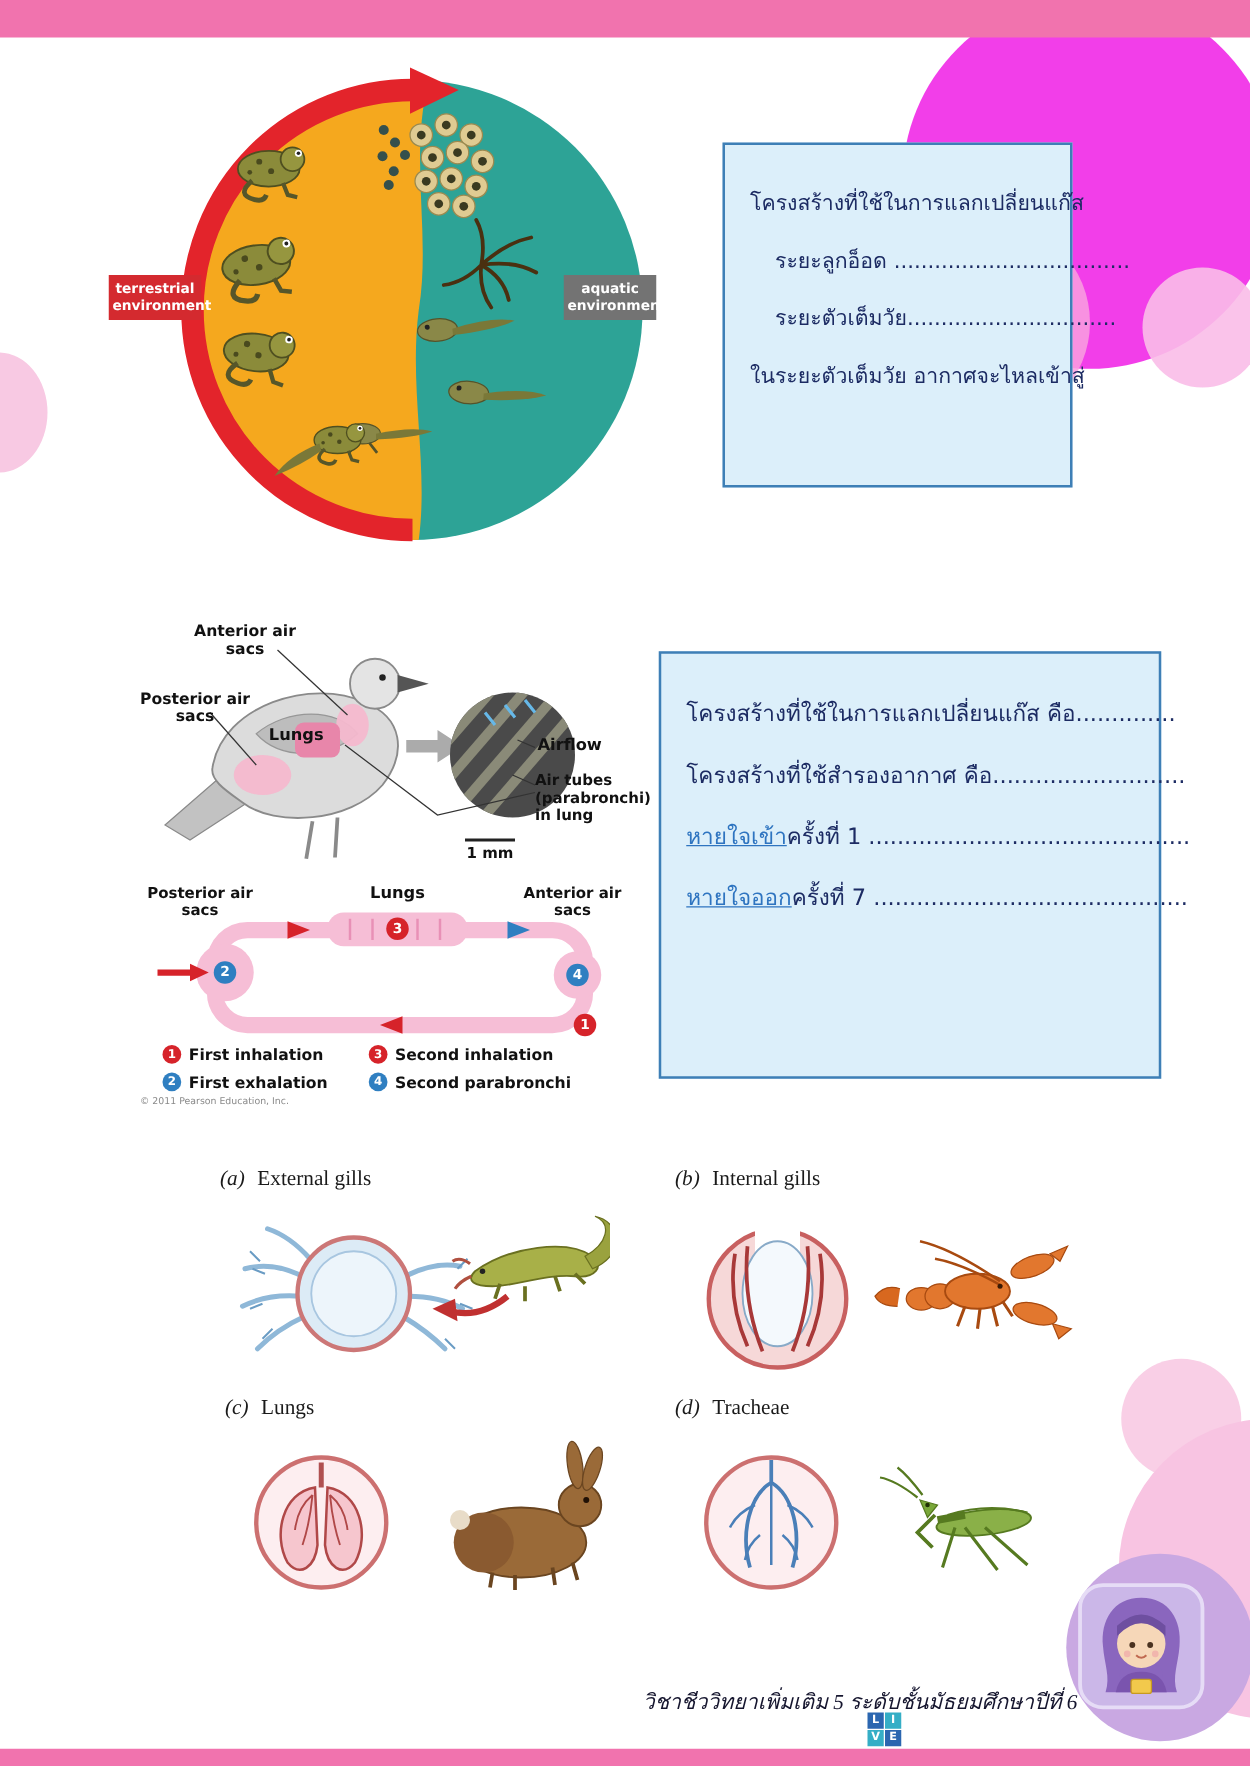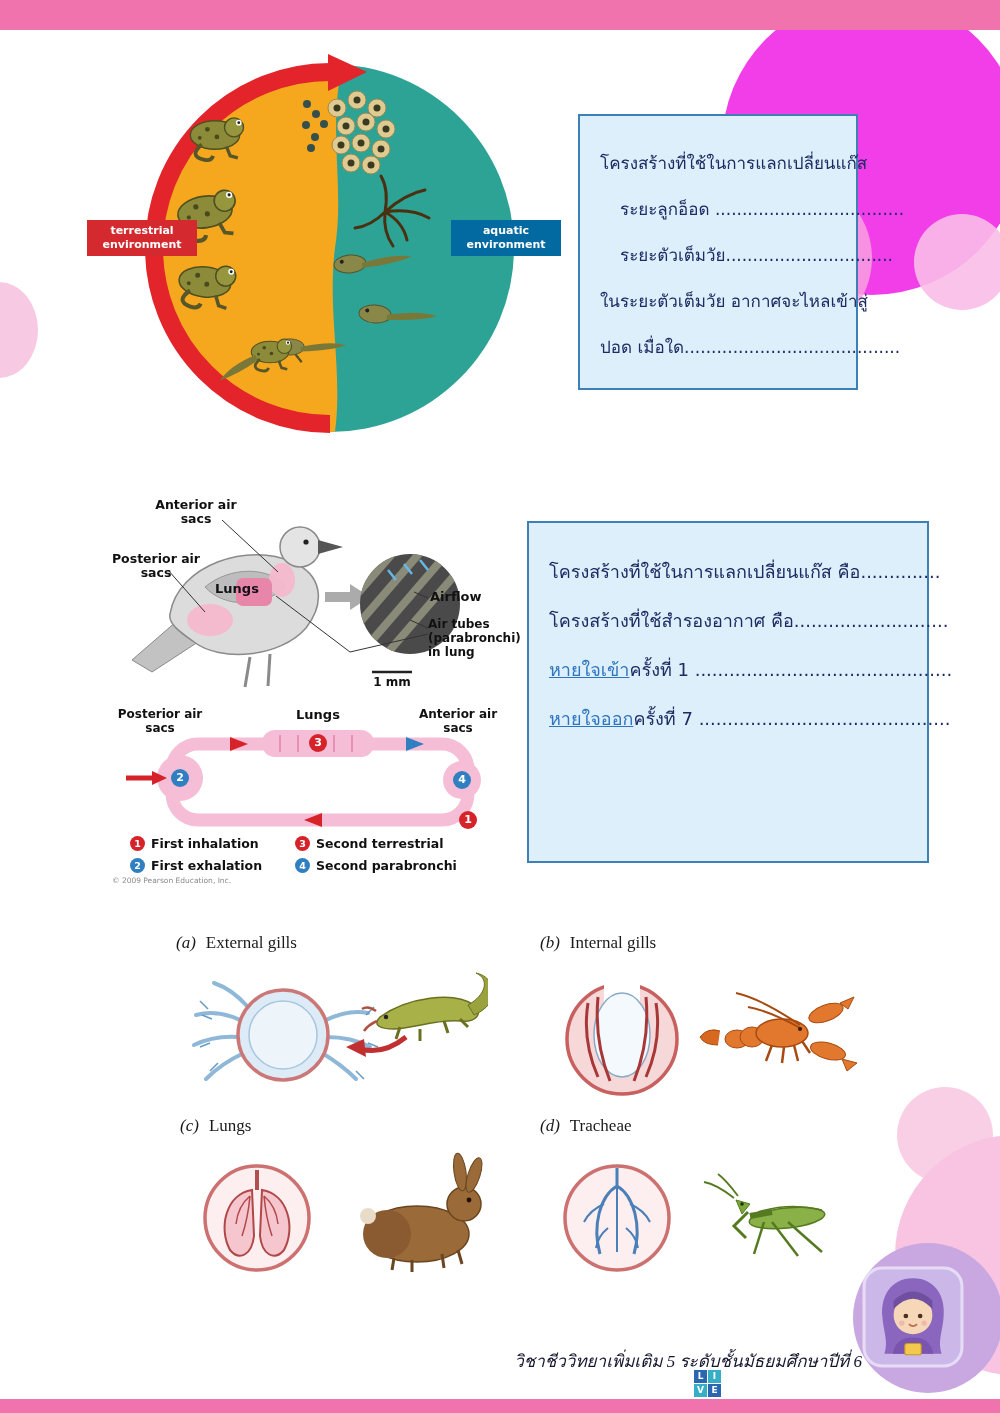--- a/index.html
+++ b/index.html
@@ -20,25 +20,25 @@
   .c-left { left:-40px; top:282px; width:78px; height:96px; background:#F8C9E3; border-radius:50%; }
   .c-br-a { left:897px; top:1087px; width:96px; height:96px; background:#F9CFE6; }
   .c-br-b { left:895px; top:1135px; width:240px; height:240px; background:#F8C4E2; }
   .c-br-lav { left:853px; top:1243px; width:150px; height:150px; background:#C9A8E2; }
 
   
   .figure { z-index:1; }
   .figure svg { position:absolute; left:0; top:0; }
 
   .env-label {
-    position:absolute; width:110px; padding:4px 3px; text-align:center;
+    position:absolute; width:74px; padding:4px 3px; text-align:center;
     color:#fff; font-weight:bold; font-size:11px; line-height:1.25; z-index:2;
   }
   .env-terr { left:2px; top:168px; background:#D42A2F; }
-  .env-aqua { left:366px; top:168px; background:#0369a1; }
+  .env-aqua { left:366px; top:168px; background:#737373; }
 
   
   .qbox {
     border:2px solid #3E7FB6; background:#DCEFFA; z-index:2;
     padding:24px 20px; display:flex; flex-direction:column;
   }
   .qbox1 { left:578px; top:114px; width:280px; height:276px; font-size:17px; }
   .qbox1 .qline { line-height:46px; white-space:nowrap; }
   .qbox1 .indent { padding-left:20px; }
   .qbox2 { left:527px; top:521px; width:402px; height:342px; font-size:18px; }
@@ -181,21 +181,20 @@
 
     <div class="env-label env-terr">terrestrial environment</div>
     <div class="env-label env-aqua">aquatic environment</div>
   </div>
 
   <div class="abs qbox qbox1">
     <div class="qline t-dark">โครงสร้างที่ใช้ในการแลกเปลี่ยนแก๊ส</div>
     <div class="qline t-dark indent">ระยะลูกอ็อด  ...................................</div>
     <div class="qline t-dark indent">ระยะตัวเต็มวัย...............................</div>
     <div class="qline t-dark">ในระยะตัวเต็มวัย  อากาศจะไหลเข้าสู่</div>
-    <div class="qline t-dark">ปอด  เมื่อใด........................................</div>
   </div>
 
   <div class="abs figure" style="left:110px; top:492px; width:400px; height:398px;">
     <svg width="400" height="398" viewBox="0 0 400 398">
       <defs>
         <clipPath id="mgClip">
             <circle cx="300" cy="112" r="50"></circle>
           </clipPath>
       </defs>
 
@@ -276,28 +275,28 @@
       <div class="legend-item">
         <span class="legend-badge badge-red">1</span>
         <span>First inhalation</span>
       </div>
       <div class="legend-item">
         <span class="legend-badge badge-blue">2</span>
         <span>First exhalation</span>
       </div>
       <div class="legend-item">
         <span class="legend-badge badge-red">3</span>
-        <span>Second terrestrial</span>
+        <span>Second inhalation</span>
       </div>
       <div class="legend-item">
         <span class="legend-badge badge-blue">4</span>
         <span>Second parabronchi</span>
       </div>
     </div>
-    <div class="copyright">© 2009 Pearson Education, Inc.</div>
+    <div class="copyright">© 2011 Pearson Education, Inc.</div>
   </div>
 
   <div class="abs qbox qbox2">
     <div class="qline"><span class="t-blue"></span><span class="t-dark">โครงสร้างที่ใช้ในการแลกเปลี่ยนแก๊ส  คือ..............</span></div>
     <div class="qline"><span class="t-blue"></span><span class="t-dark">โครงสร้างที่ใช้สำรองอากาศ  คือ...........................</span></div>
     <div class="qline"><span class="t-blue">หายใจเข้า</span><span class="t-dark">ครั้งที่ 1  .............................................</span></div>
     <div class="qline"><span class="t-blue">หายใจออก</span><span class="t-dark">ครั้งที่ 7  ............................................</span></div>
   </div>
 
   <div class="abs figure organ-panel" style="left:168px; top:933px; width:320px; height:178px;">

